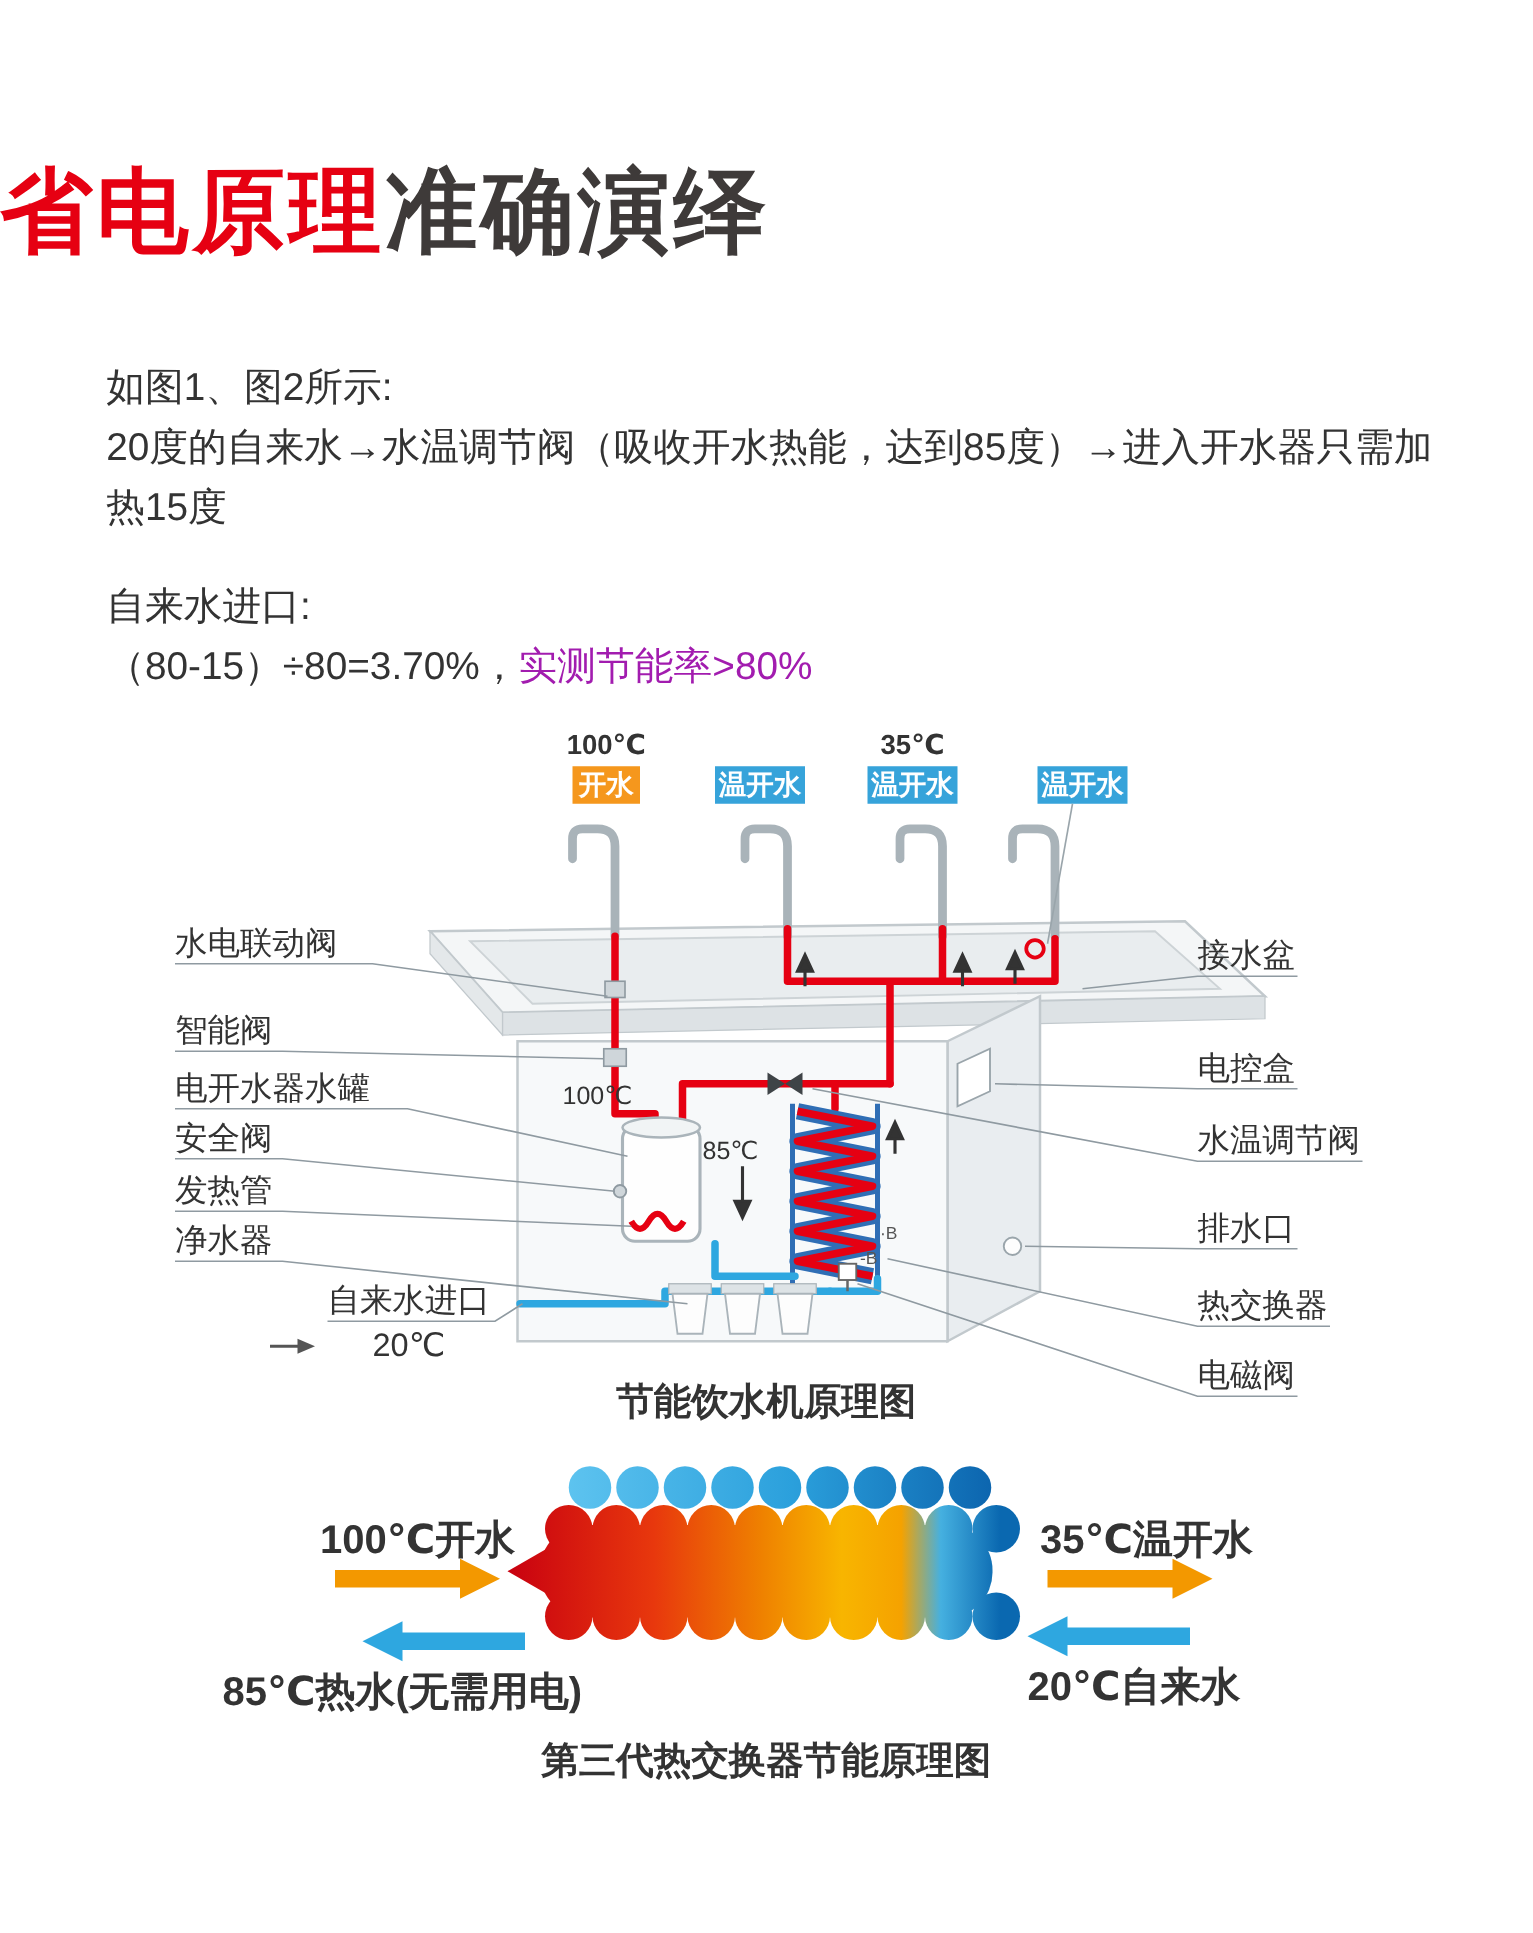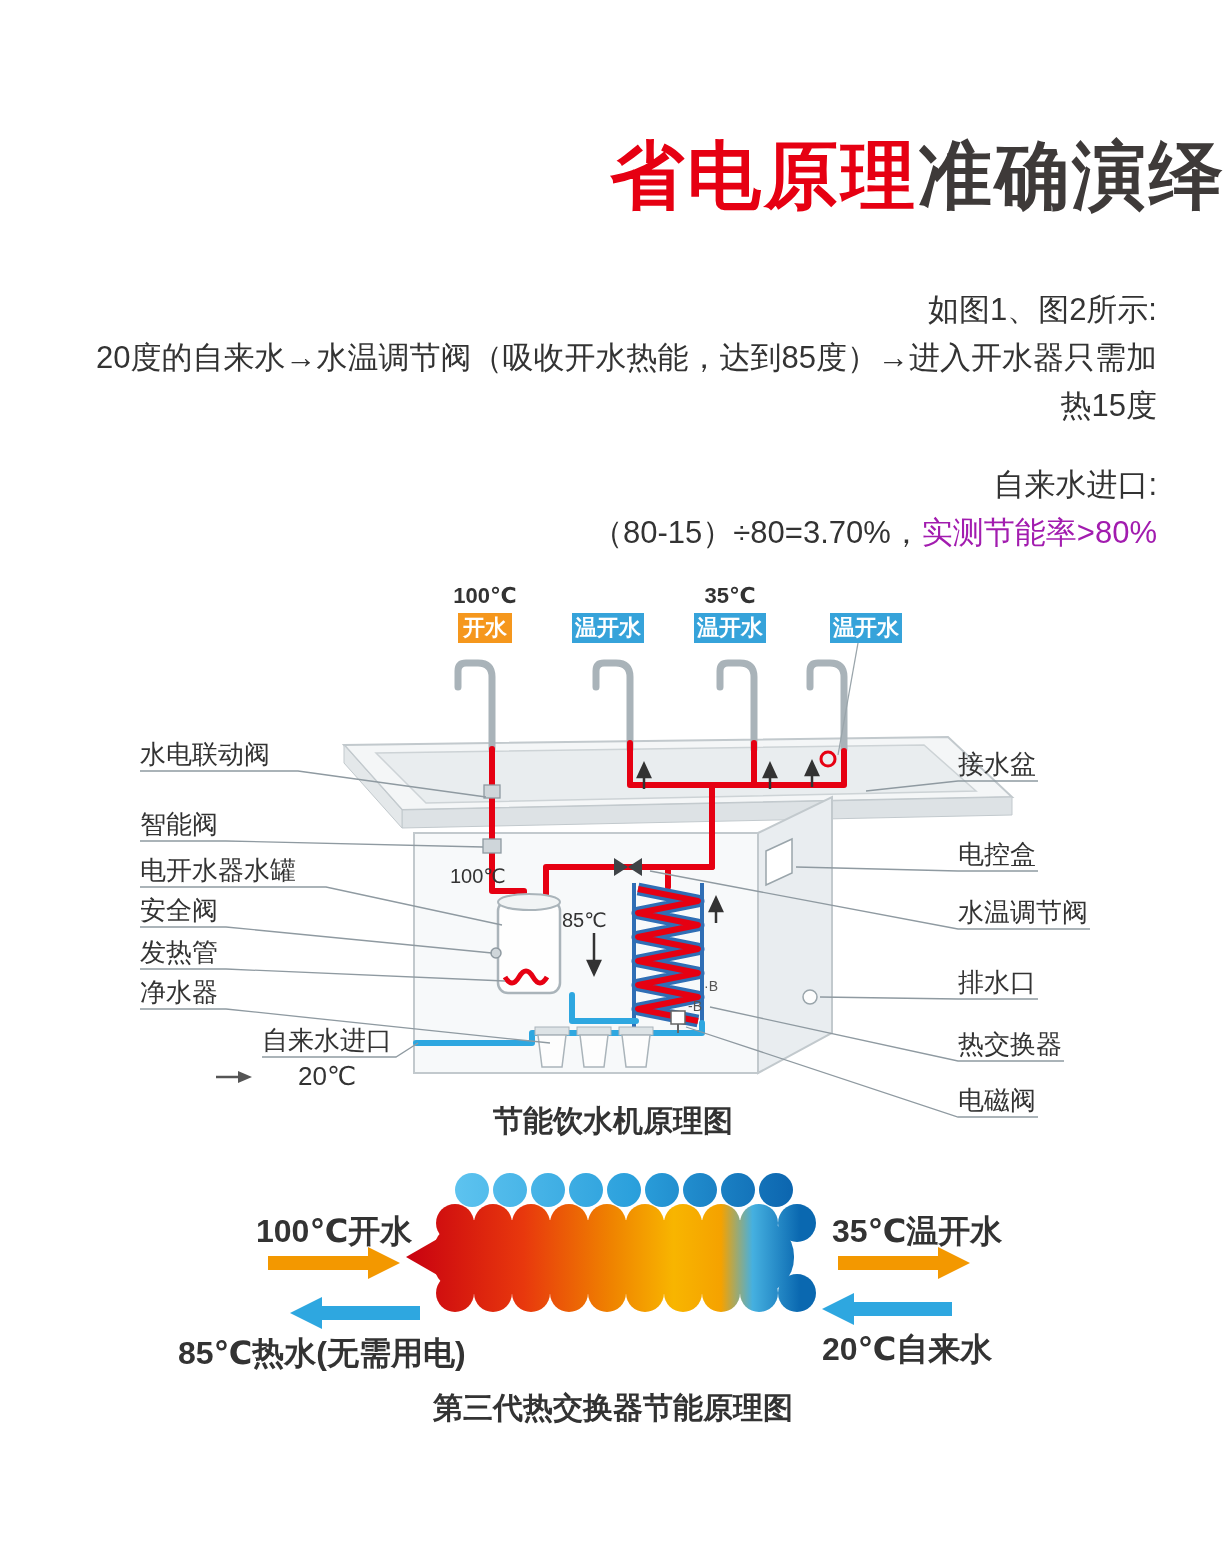--- a/index.html
+++ b/index.html
@@ -1,22 +1,22 @@
 <!DOCTYPE html>
 <html><head>
 <meta charset="utf-8">
 <style>
   html,body{margin:0;padding:0;background:#fff;}
   .page{position:relative;width:1226px;height:1546px;background:#fff;overflow:hidden;
         font-family:"Liberation Sans","DejaVu Sans",sans-serif;color:#333;}
-  .title{margin:135px 0 0 0;text-align:right;font-size:74px;font-weight:800;letter-spacing:3px;line-height:1.1;}
+  .title{margin:135px 0 0 0;text-align:left;font-size:74px;font-weight:800;letter-spacing:3px;line-height:1.1;font-family:Liberation Mono, monospace;}
   .title .red{color:#e60012;}
   .title .dark{color:#3e3a39;}
   .red{color:#a21caf;}
-  .intro{margin:70px 0 0 85px;width:1072px;font-size:31px;line-height:1.55;color:#333;text-align:right;}
+  .intro{margin:70px 0 0 85px;width:1072px;font-size:31px;line-height:1.55;color:#333;}
   .intro p{margin:0;}
   .intro p.sect{margin-top:30px;}
   svg{display:block;}
   .d1{margin-top:18px;}
   svg text{font-family:"Liberation Sans","DejaVu Sans",sans-serif;fill:#333;}
   .bt{font-size:22px;font-weight:bold;fill:#fff;text-anchor:middle;}
   .tt{font-size:22px;font-weight:600;text-anchor:middle;}
   .lb{font-size:26px;}
   .sm{font-size:20px;}
   .xs{font-size:14px;fill:#555;}

